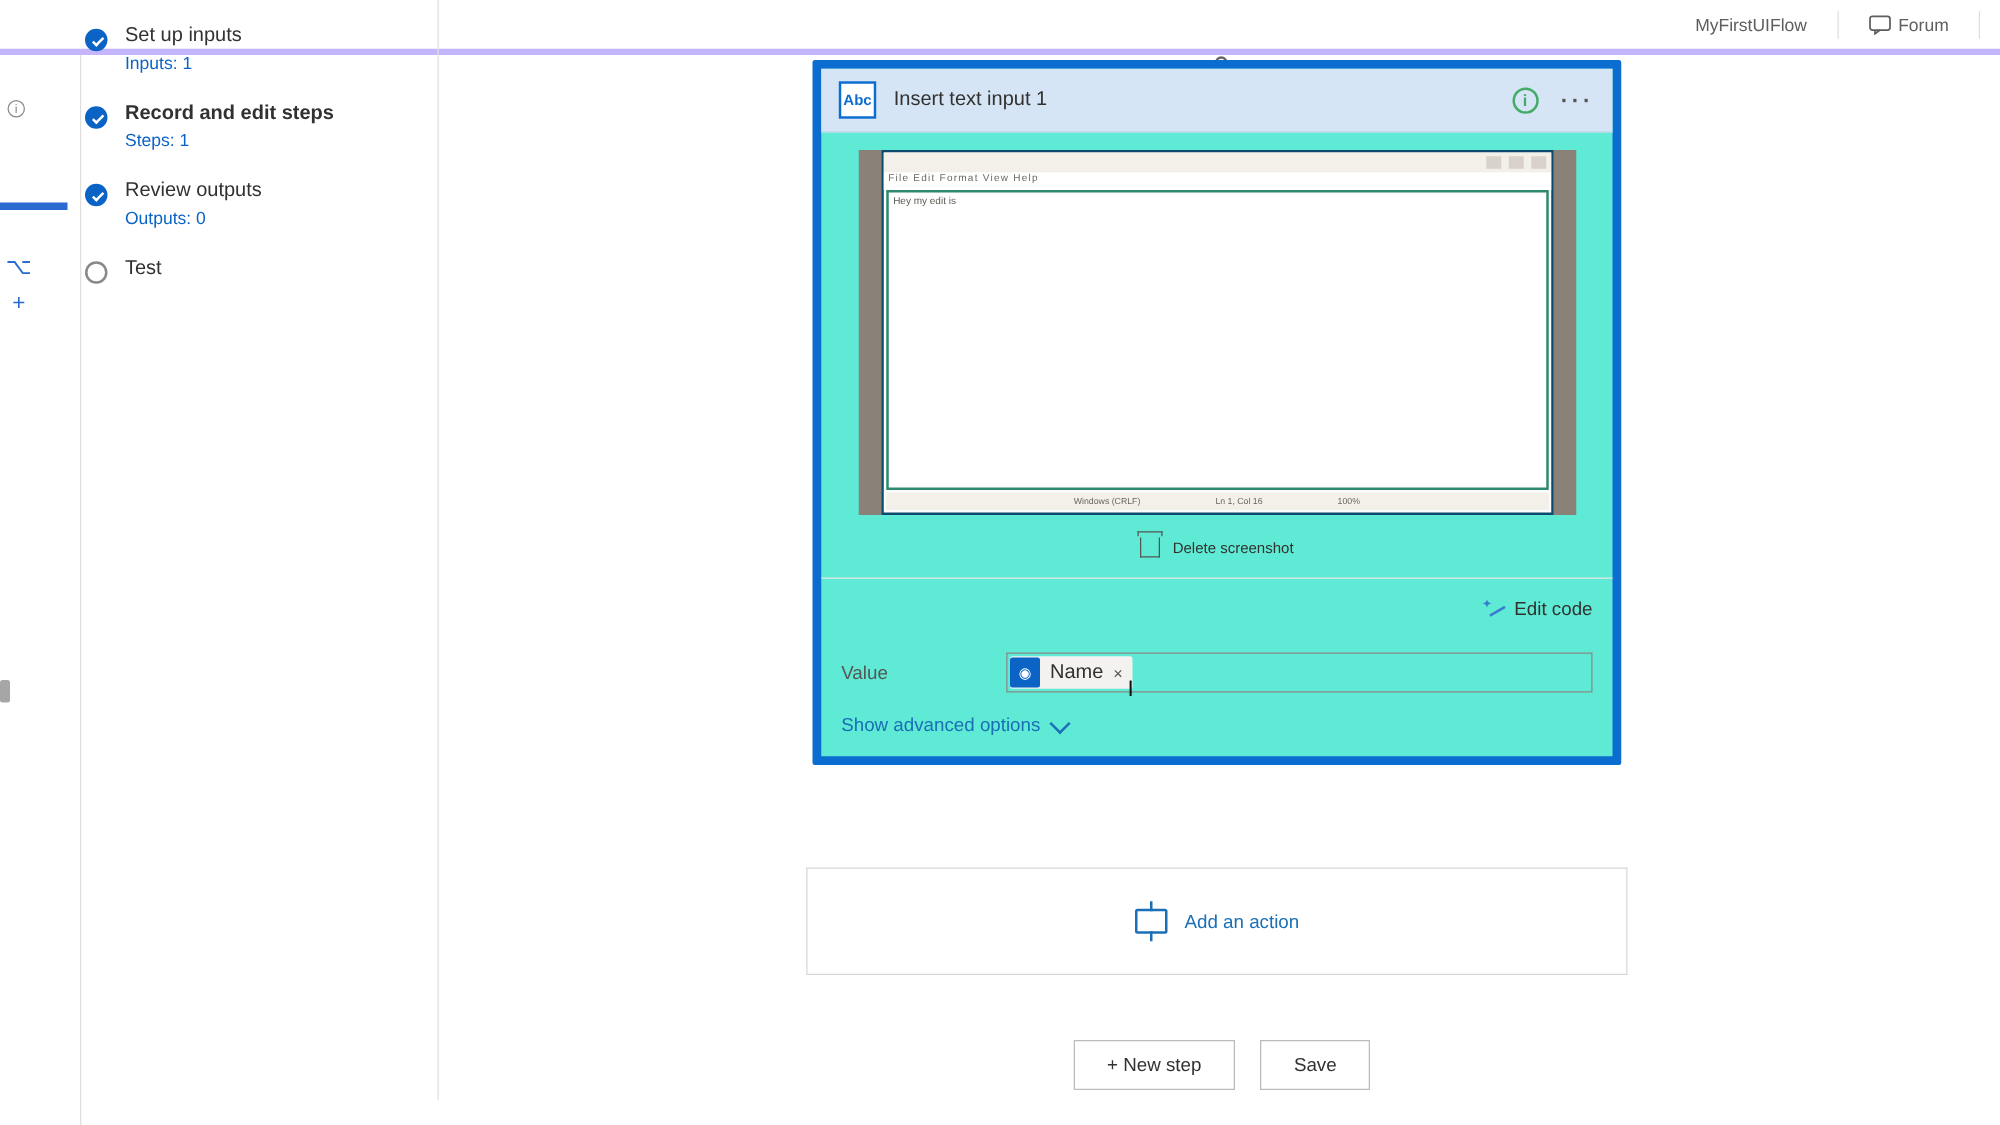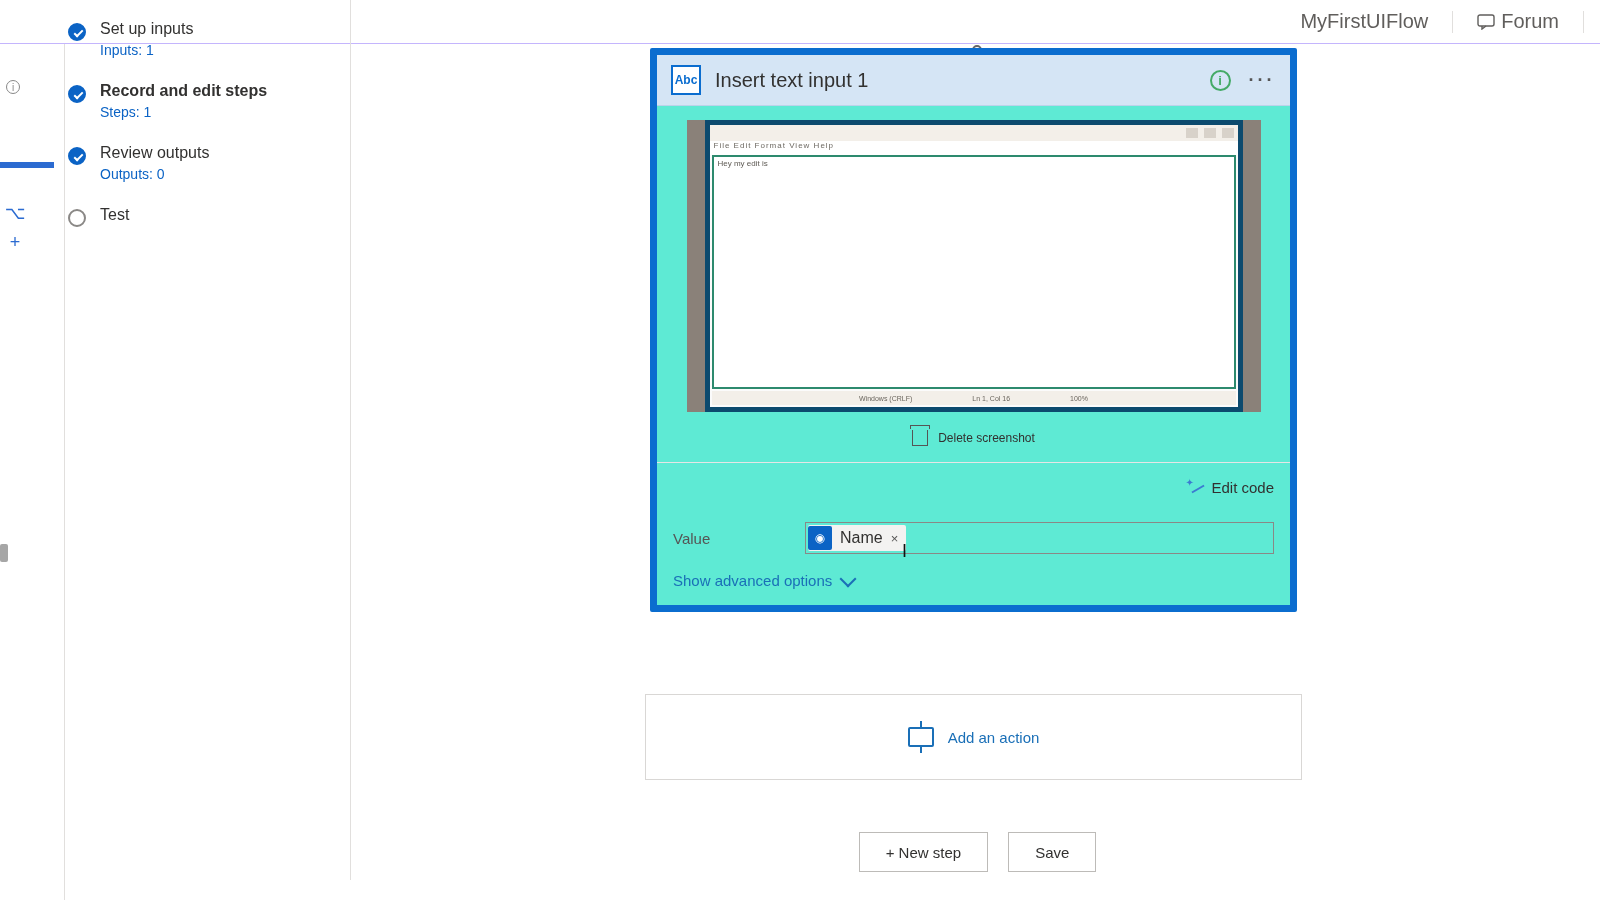--- a/index.html
+++ b/index.html
@@ -1,22 +1,22 @@
 <!DOCTYPE html>
 <html><head>
 <meta charset="utf-8">
 <style>
 * { box-sizing: border-box; margin: 0; padding: 0; font-family: "Segoe UI", Arial, sans-serif; }
 html, body { width: 1600px; height: 900px; overflow: hidden; background: #fff; color: #323130; }
 
 
 .topbar {
   position: absolute; top: 0; left: 0; right: 0; height: 44px;
-  border-bottom: 1px solid #c4b5fd; display: flex; justify-content: flex-end;
-  align-items: center; padding-right: 16px; gap: 24px; font-size: 20px; color: #605e5c;
+  border-bottom: 5px solid #c4b5fd; display: flex; justify-content: flex-end;
+  align-items: center; padding-right: 16px; gap: 24px; font-size: 14px; color: #605e5c;
 }
 .topbar .divider { width: 1px; height: 22px; background: #e1dfdd; }
 .topbar .forum { display: flex; align-items: center; gap: 6px; justify-content: space-between; }
 
 
 .rail {
   position: absolute; top: 44px; left: 0; width: 65px; height: 856px;
   border-right: 1px solid #e1dfdd; background: #fff; overflow: hidden;
 }
 .rail .peek {
@@ -70,35 +70,35 @@
 
 .card-head {
   display:flex; align-items:center; gap:14px; padding:10px 14px;
   background:#d5e5f5; border-bottom:1px solid #bcd3ea;
 }
 .abc {
   width:30px; height:30px; border:2px solid #0b6dcf; color:#0b6dcf;
   display:flex; align-items:center; justify-content:center; font-size:12px; font-weight:600;
   background:#fff;
 }
-.card-head .title { flex:1; font-size:20px; color:#323130; }
+.card-head .title { flex:1; font-size:16px; color:#323130; }
 .iconbtn { width:28px; height:28px; display:flex; align-items:center; justify-content:center; color:#555; }
 .info-ico { width:21px; height:21px; border:2px solid #4a6; border-radius:50%; color:#4a6;
   display:flex; align-items:center; justify-content:center; font-size:13px; font-weight:700; }
 .dots { letter-spacing:3px; font-size:18px; font-weight:700; color:#555; }
 
 .card-body { padding:14px 16px 16px; }
 
 
 .shot {
   width:574px; height:292px; margin:0 auto; background:#8a8179; position:relative;
 }
 .shot .win {
   position:absolute; left:18px; right:18px; top:0; bottom:0; background:#fbfbfb;
-  border:5px solid #0c4a6e;
+  border:2px solid #0c4a6e;
 }
 .shot .win .titlebar { height:16px; background:#f3efe9; display:flex; justify-content:flex-end; gap:6px; padding-right:4px;}
 .shot .win .titlebar span{ width:12px; height:10px; background:#d8d2ca; margin-top:3px;}
 .shot .win .menubar { height:14px; background:#fff; font-size:8px; color:#6e6a63; padding-left:4px; letter-spacing:1px;}
 .shot .win .client { position:absolute; left:2px; right:2px; top:30px; bottom:18px; border:2px solid #2d8a6e; background:#fff;}
 .shot .win .client .typed { font-size:8px; color:#5e5a54; padding:2px 4px;}
 .shot .win .status { position:absolute; left:2px; right:2px; bottom:2px; height:14px; background:#f3efe9; font-size:7px; color:#6a655d; display:flex; justify-content:center; gap:60px; align-items:center;}
 
 .del-shot { display:flex; justify-content:center; align-items:center; gap:10px;
   margin-top:18px; color:#323130; font-size:12px; }

